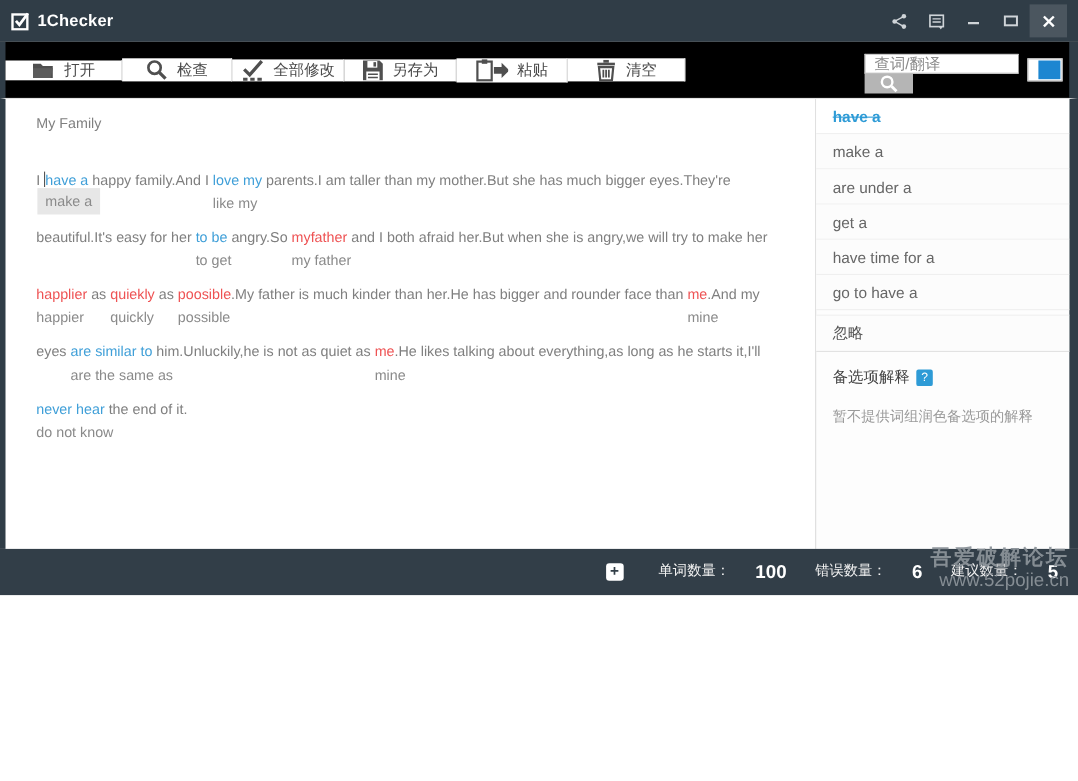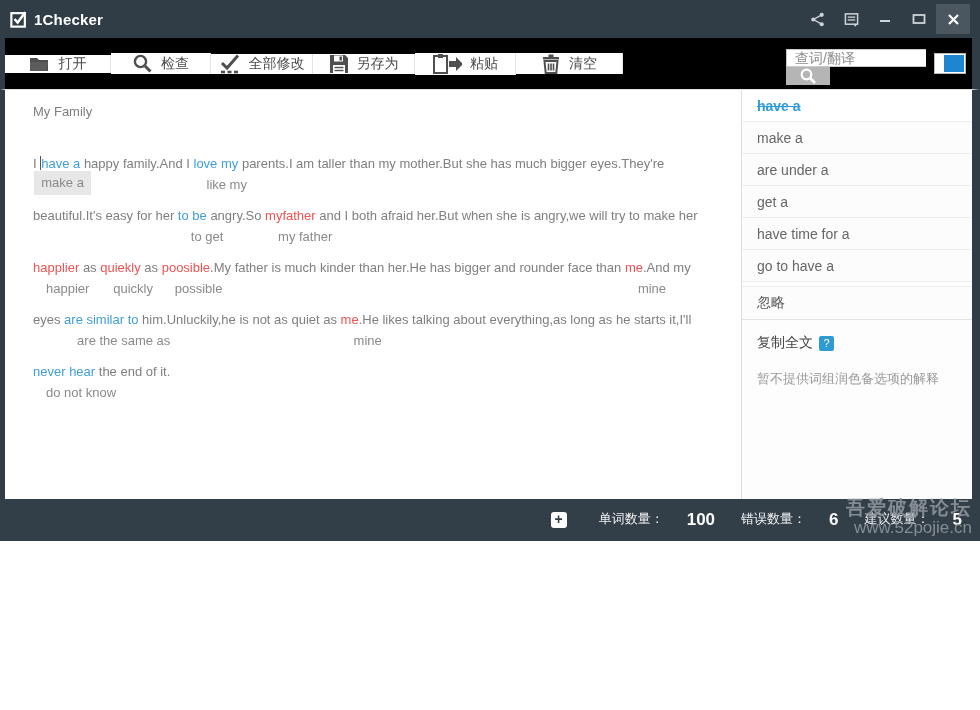--- a/index.html
+++ b/index.html
@@ -30,21 +30,21 @@
   .lang-knob { position:absolute; right:1px; top:1px; bottom:1px; width:20px; background:#1c86d1; }
 
   
   .content { flex:1; display:flex; border-left:5px solid #303d47; border-right:8px solid #303d47; background:#fff; min-height:0; }
   .editor { flex:1; padding:12px 0 0 28px; overflow:hidden; }
   .line { position:relative; height:52px; white-space:nowrap; font-size:13px; color:#7f7f7f; line-height:20px; }
   .line .plain { color:#7f7f7f; }
   .err { position:relative; display:inline-block; }
   .err.blue { color:#3f9fd8; }
   .err.red { color:#ee5253; }
-  .sug { position:absolute; top:21px; left:13px; color:#8a8a8a; white-space:nowrap; }
+  .sug { position:absolute; top:21px; left:0; color:#8a8a8a; white-space:nowrap; }
   .sug.sel { background:#e7e7e7; padding:2px 7px; left:-7px; top:17px; }
   .caret { display:inline-block; width:1px; height:14px; background:#555; vertical-align:-2px; }
 
   
   .sidebar { flex:0 0 231px; border-left:1px solid #ddd; background:#fdfdfd; }
   .sb-item { height:32px; display:flex; align-items:center; padding-left:15px; font-size:14px; color:#666; border-bottom:1px solid #efefef; background:#fcfcfc; cursor:default; }
   .sb-item.current { color:#2e9bd6; font-weight:bold; text-decoration:line-through; background:#fff; }
   .ignore-item { height:34px; margin-top:4px; border-top:1px solid #efefef; display:flex; align-items:center; padding-left:15px; font-size:14px; color:#555; border-bottom:1px solid #e2e2e2; cursor:default; background:#fcfcfc; }
   .explain { padding:14px 15px 0 15px; }
   .explain-title { font-size:14px; color:#444; display:flex; align-items:center; gap:6px; }
@@ -215,21 +215,21 @@
           <div class="sb-item current">have a</div>
           <div class="sb-item">make a</div>
           <div class="sb-item">are under a</div>
           <div class="sb-item">get a</div>
           <div class="sb-item">have time for a</div>
           <div class="sb-item">go to have a</div>
         </div>
       <div class="ignore-item">忽略</div>
       <div class="explain">
         <div class="explain-title">
-          <span>复制全文</span>
+          <span>备选项解释</span>
           <span class="help-badge">?</span>
         </div>
         <div class="explain-note">暂不提供词组润色备选项的解释</div>
       </div>
     </div>
   </div>
 
   <div class="statusbar">
     <span class="plus-icon">+</span>
     <span class="sb-pair">

